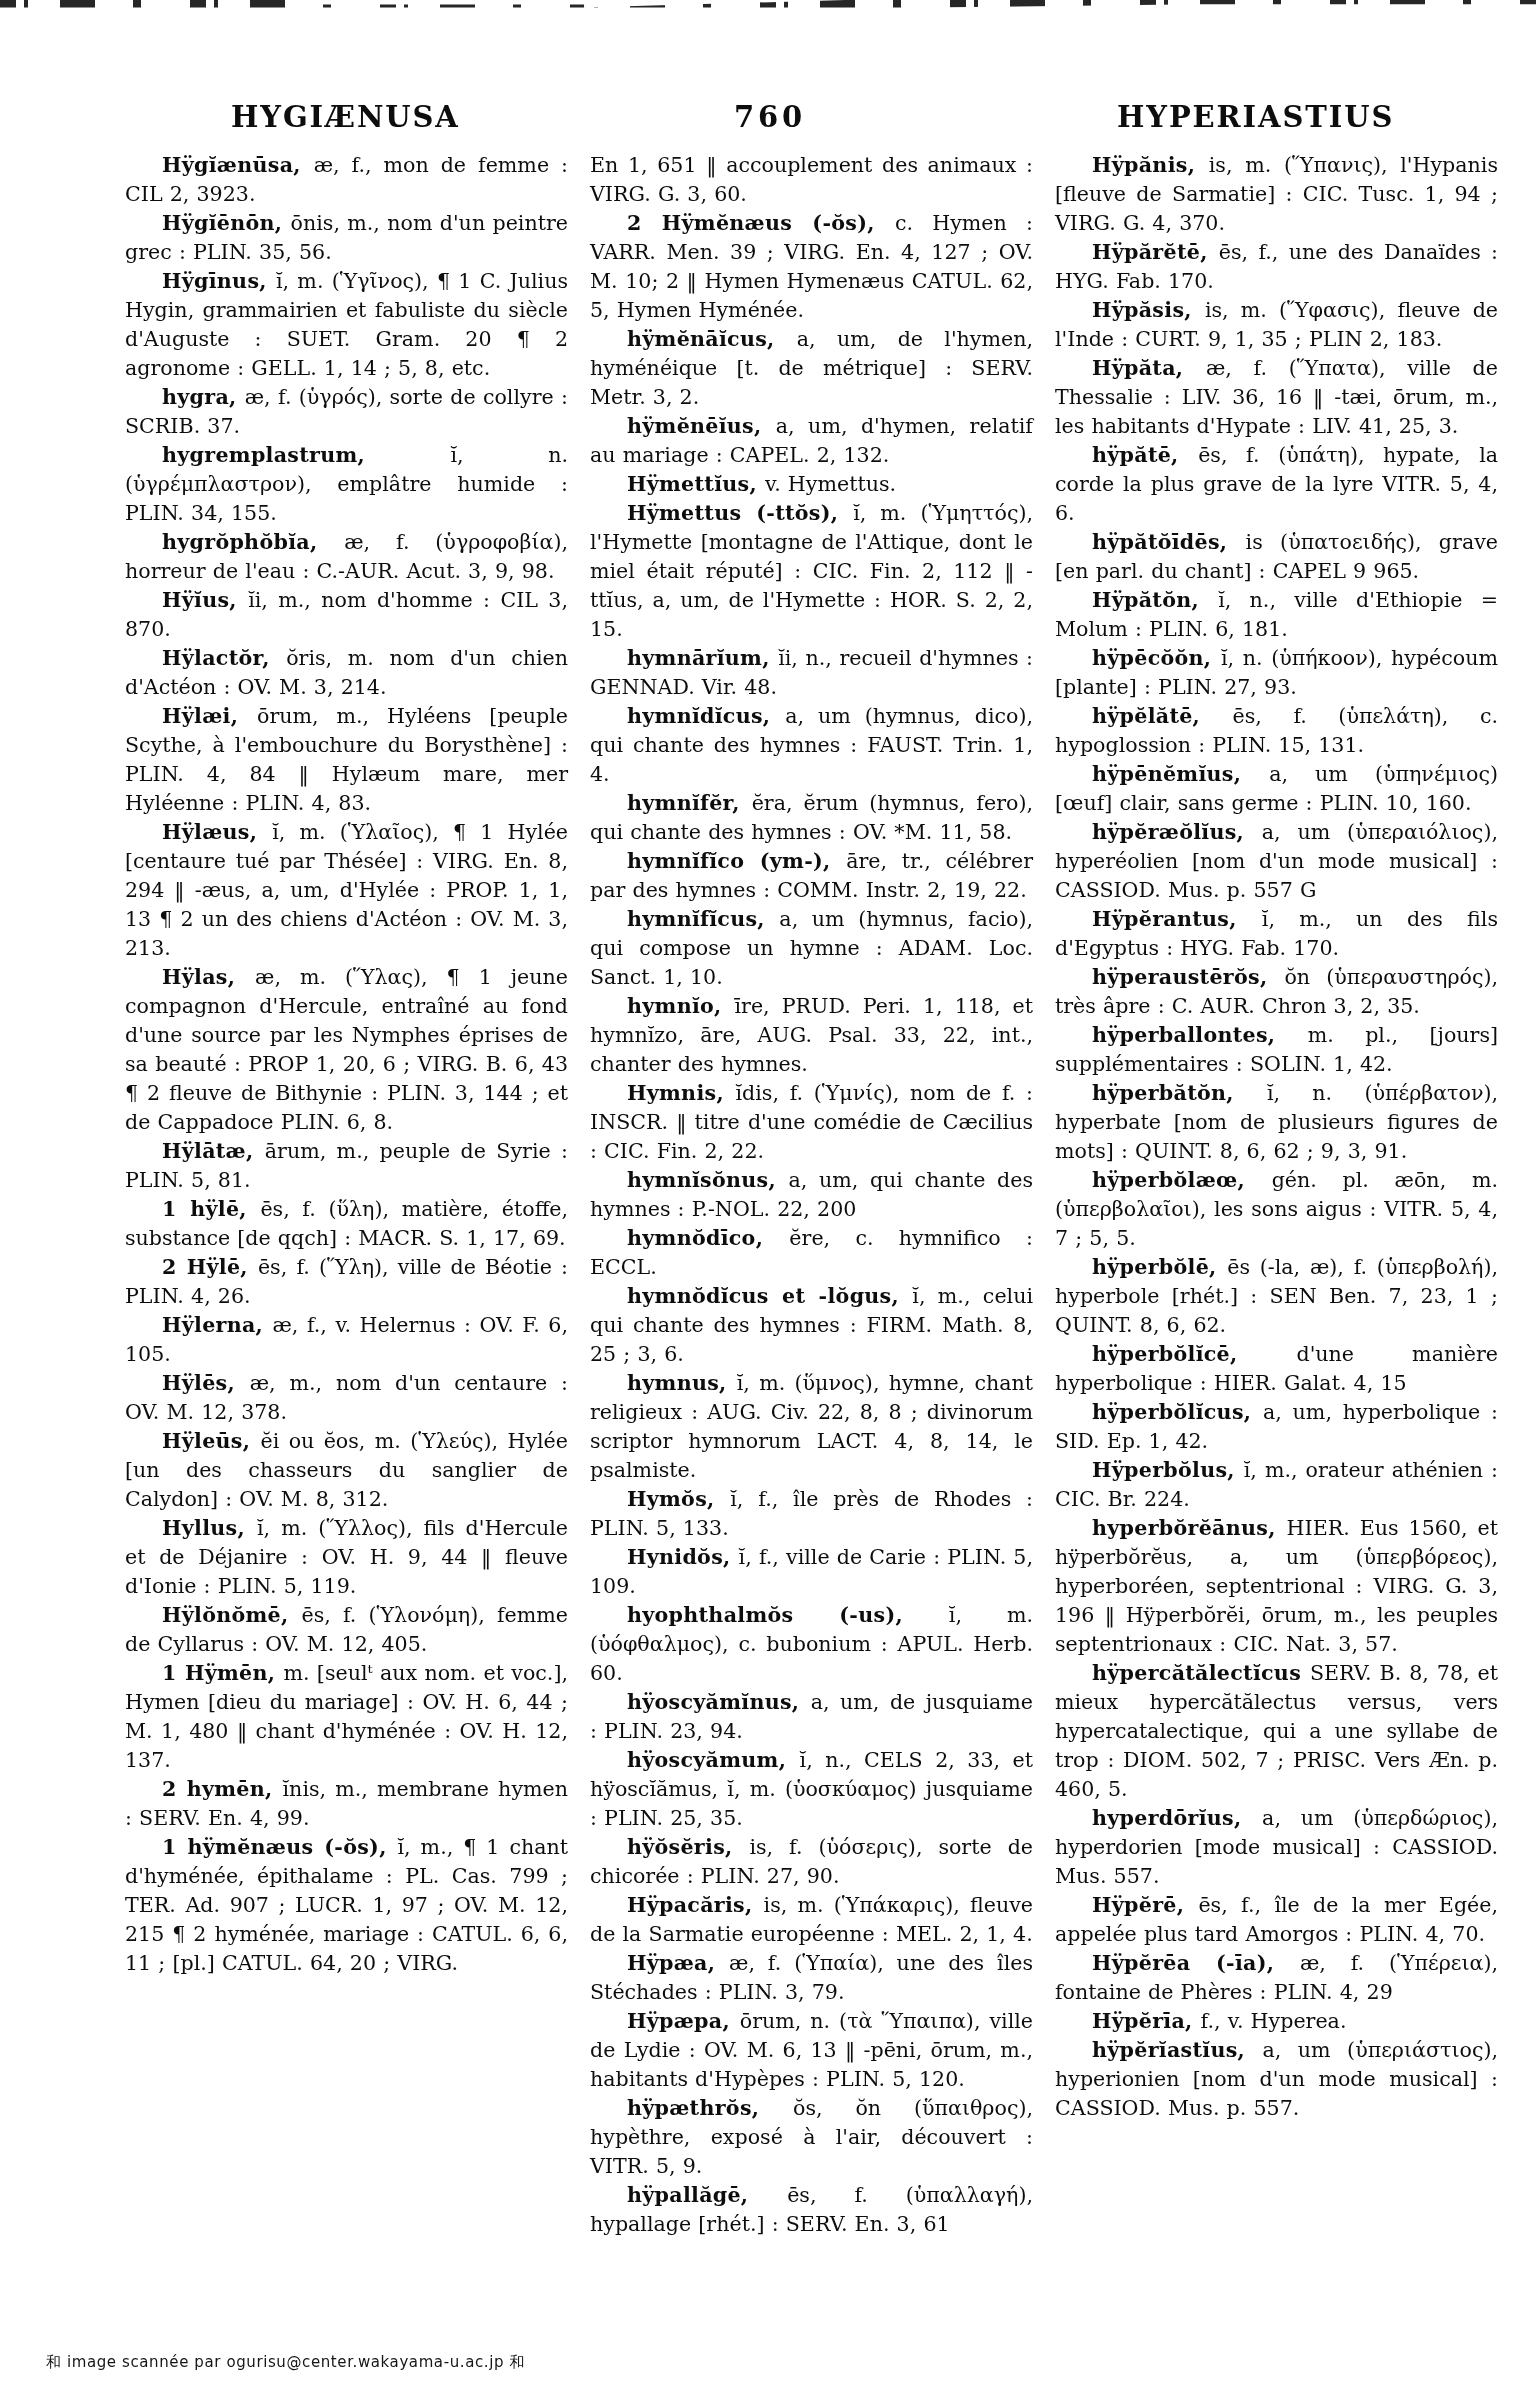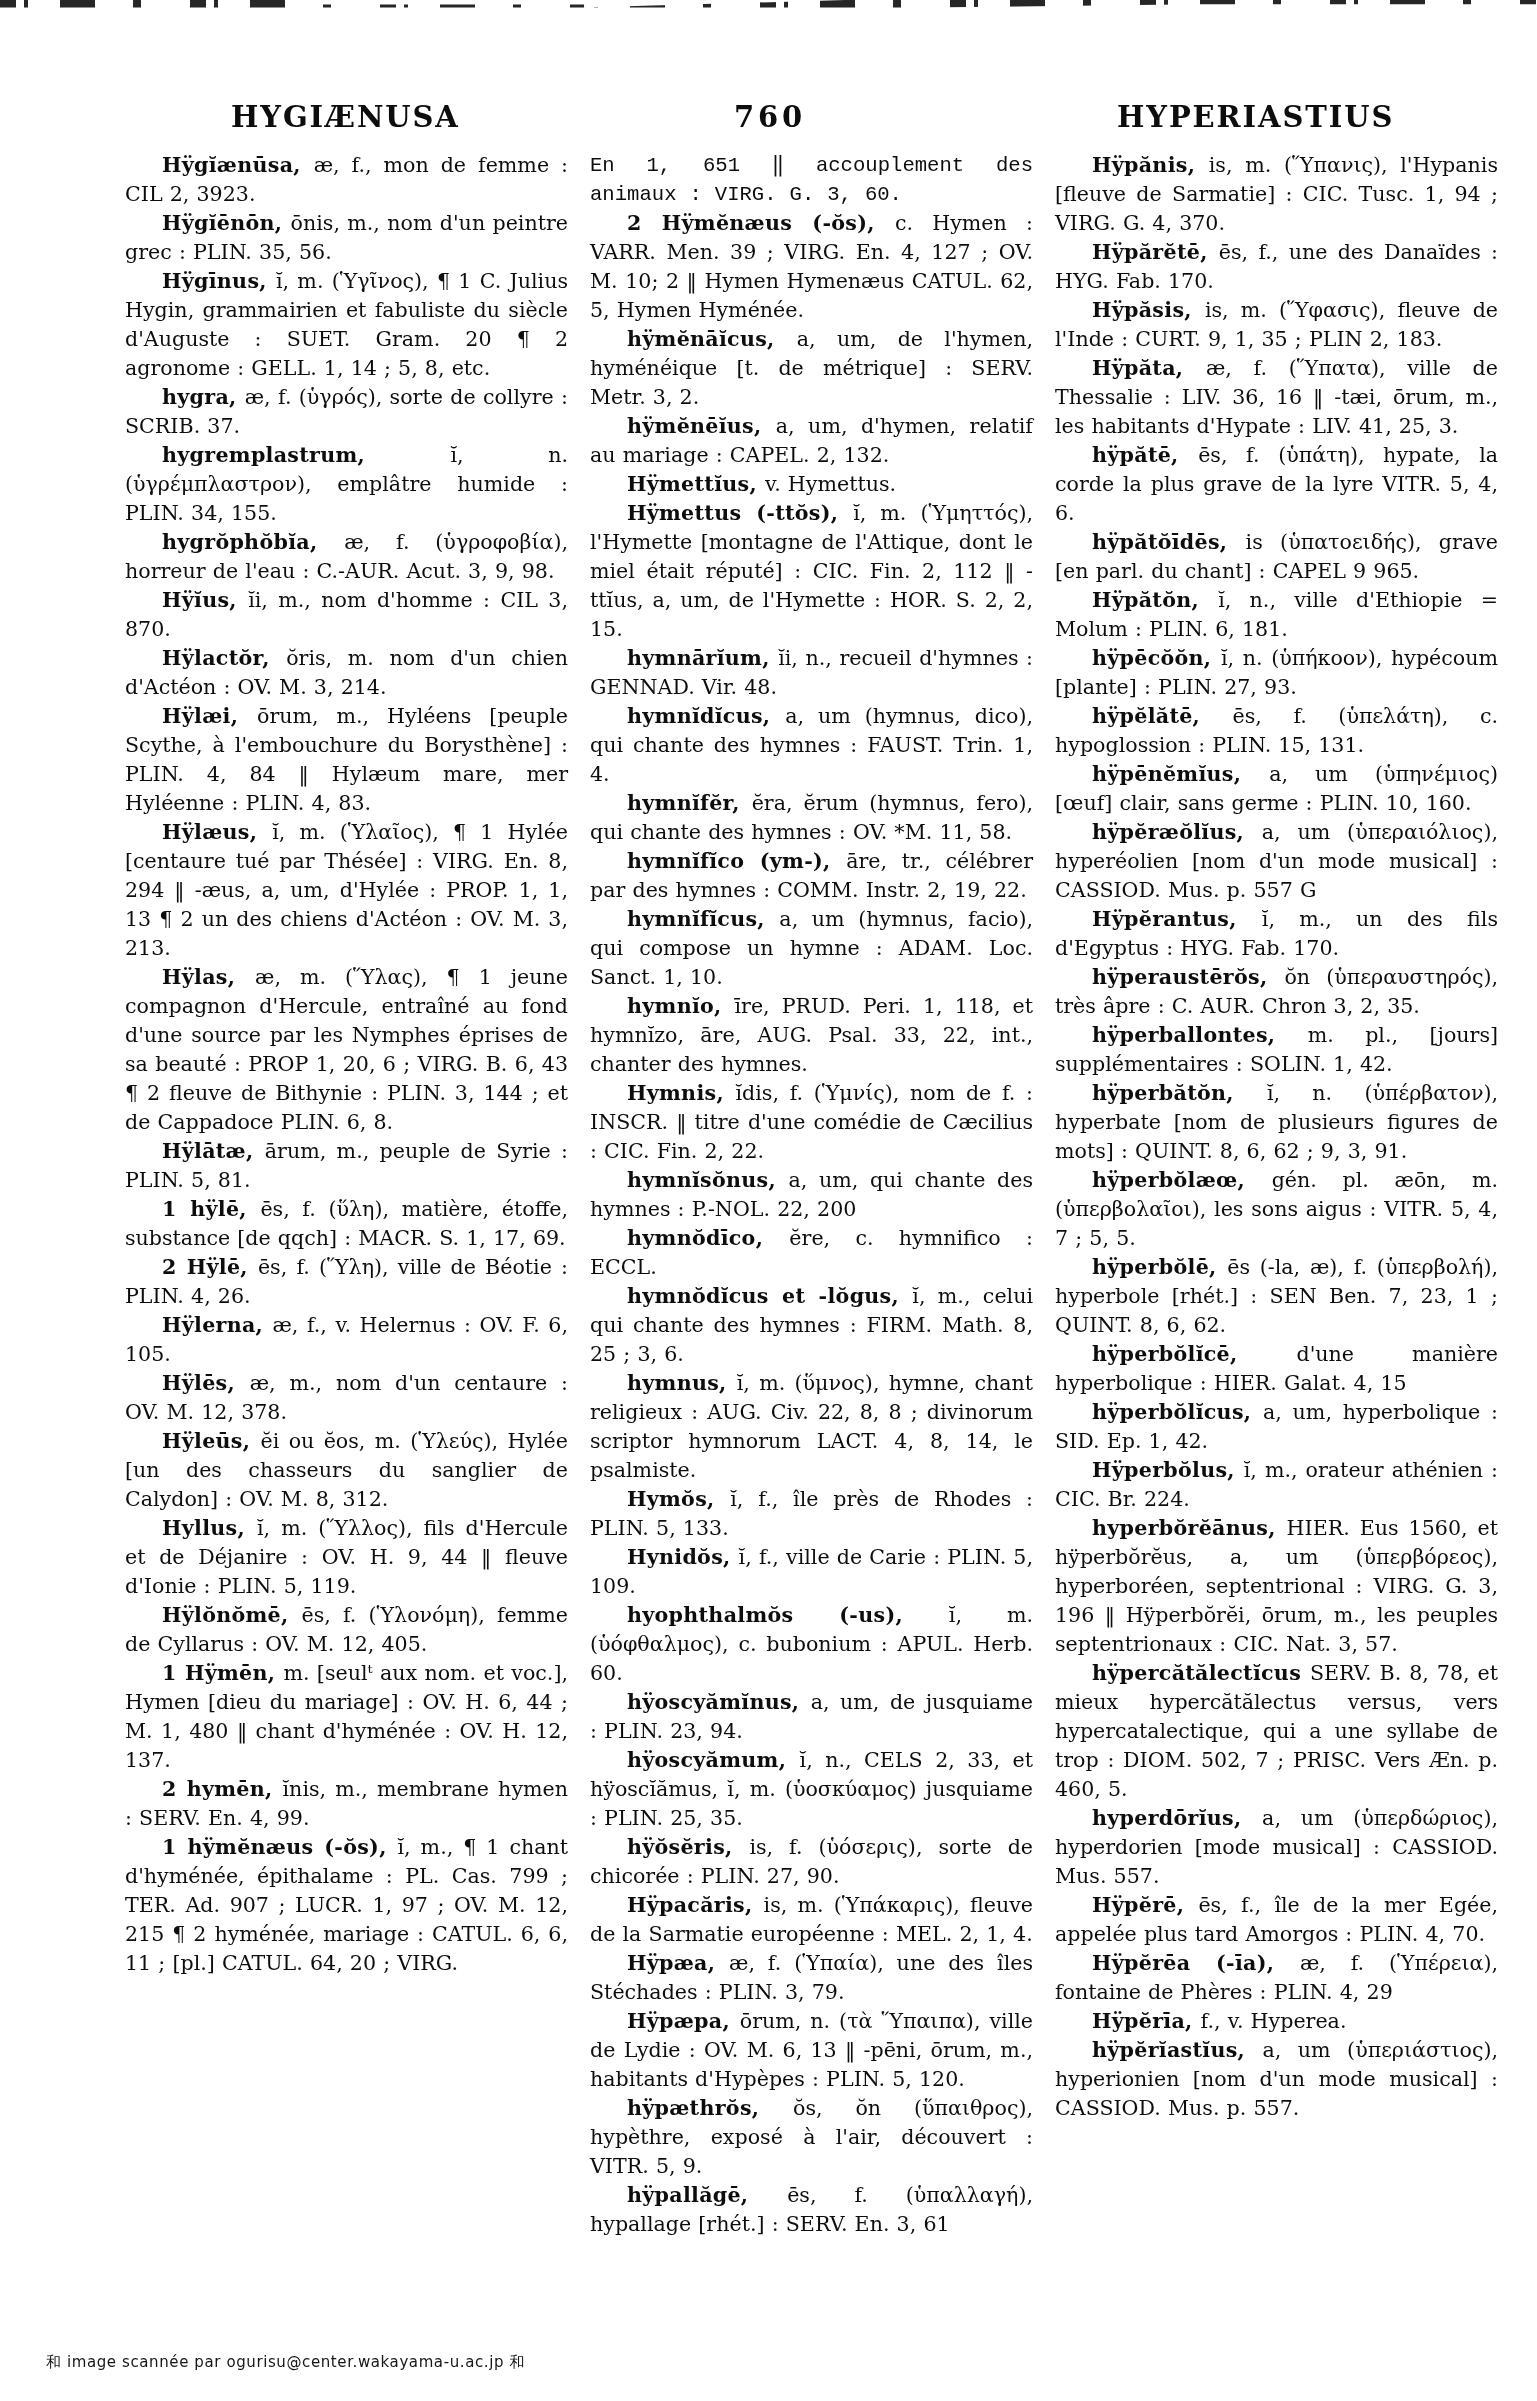--- a/index.html
+++ b/index.html
@@ -35,21 +35,21 @@
   }
   .col { width: 446px; }
   .entry {
     margin: 0;
     font-size: 20.6px;
     line-height: 29px;
     text-align: justify;
     text-indent: 37px;
     word-spacing: 0.6px;
   }
-  .entry.cont { text-indent: 0; font-family: Liberation Mono, monospace; }
+  .entry.cont { text-indent: 0; }
   .entry b { font-weight: bold; letter-spacing: 0.3px; }
   .page-footer {
     position: absolute; left: 46px; top: 2353px;
     font-family: "DejaVu Sans", sans-serif;
     font-size: 15px; letter-spacing: 0.6px; color: #161616;
   }
 </style>
 </head>
 <body>
 

